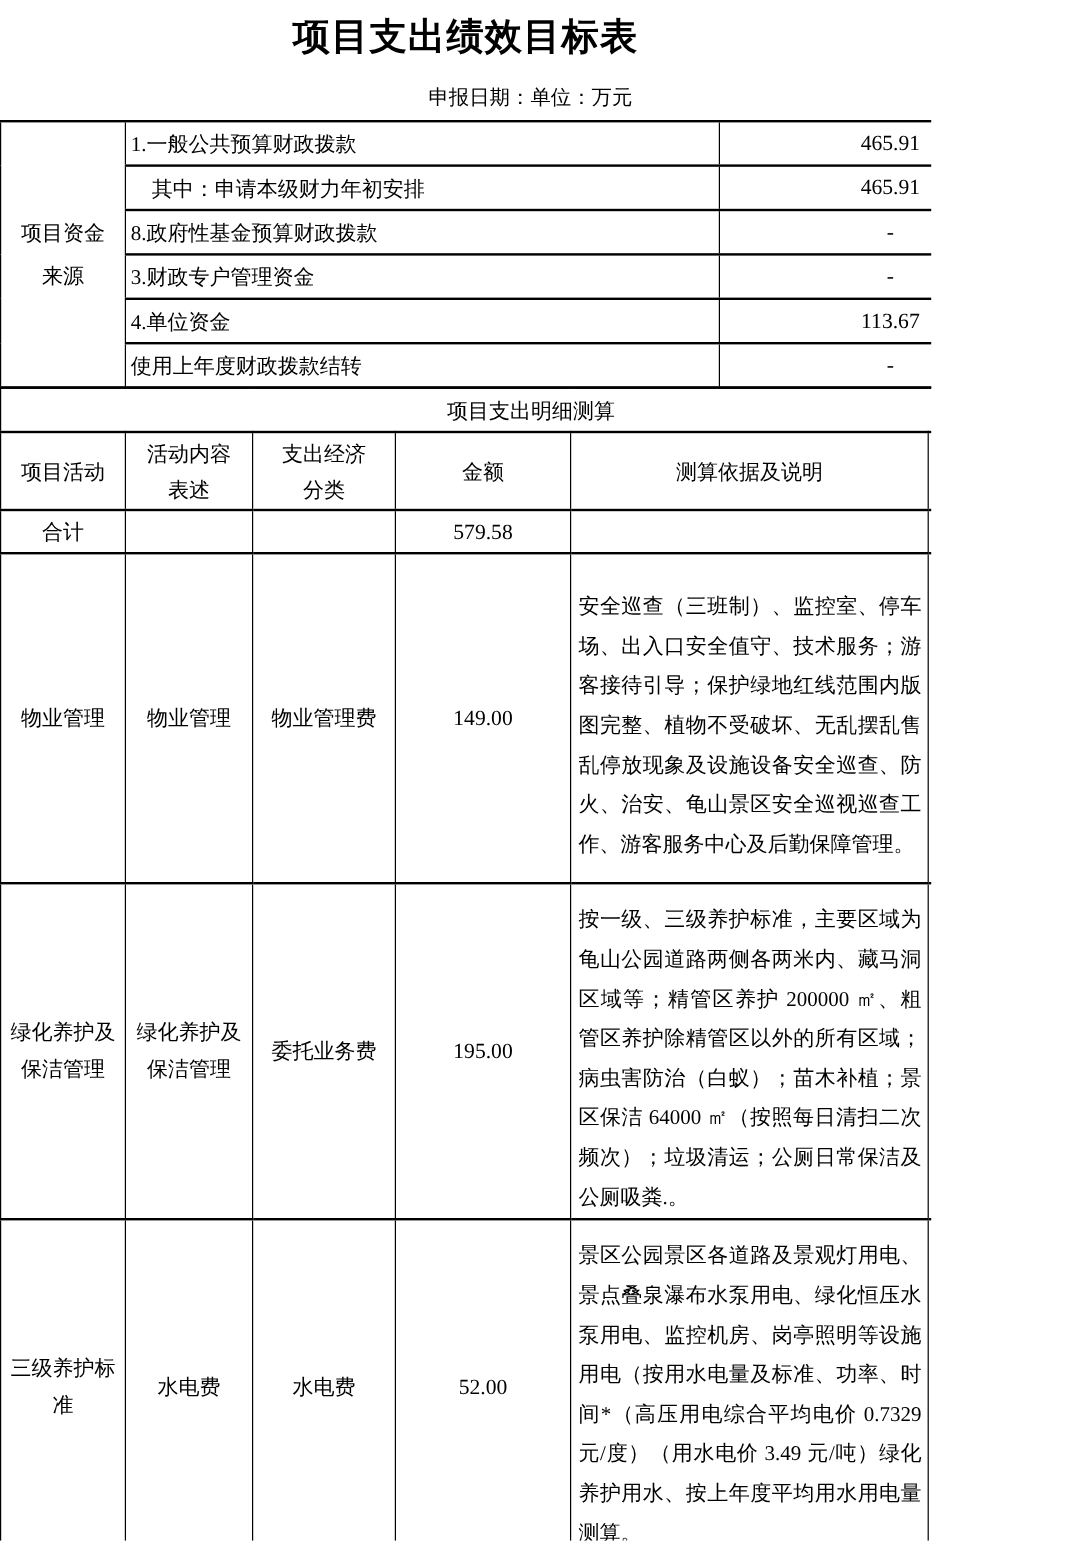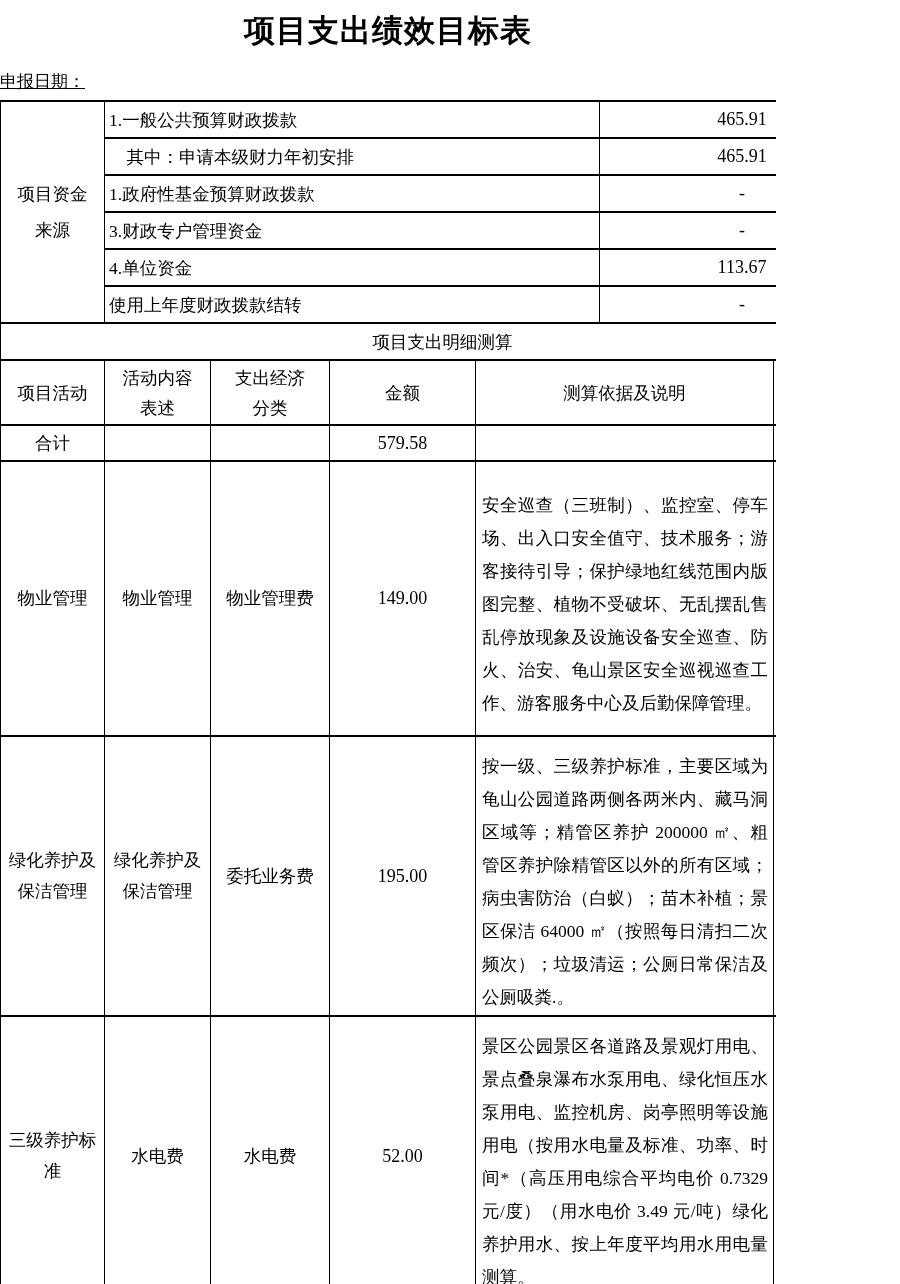--- a/index.html
+++ b/index.html
@@ -1,21 +1,21 @@
 <!DOCTYPE html>
 <html><head>
 <meta charset="utf-8">
 <style>
   html,body { margin:0; padding:0; background:#fff; color:#000;
     font-family:"Liberation Serif","DejaVu Serif",serif; }
   .page { width:776px; height:1284px; background:#fff; overflow:hidden; }
   .title { text-align:center; font-size:31px; font-weight:bold;
     letter-spacing:1px; margin:10px 0 18px 0; }
   .meta { width:884px; margin:0 auto 7px auto; display:flex;
-    justify-content:space-between; align-items:flex-end; font-size:17px;text-decoration:underline; }
+    justify-content:center; align-items:flex-end; font-size:17px; }
   table { border-collapse:collapse; table-layout:fixed; width:884px;
     margin:0 auto; }
   td,th { border:solid #000; border-width:2px 1px; overflow:hidden;
     vertical-align:middle; }
   .detail-table { margin-top:-2px; }
   
   .funding-table tr { height:37px; }
   .merge-label { text-align:center; white-space:pre-line; font-size:17.5px;
     line-height:36px; }
   .flabel { text-align:left; padding:0 2px 0 4px; font-size:17.5px; }
@@ -60,21 +60,21 @@
         <td class="merge-label" rowspan="6">项目资金
 来源</td>
         <td class="flabel">1.一般公共预算财政拨款</td>
         <td class="fvalue">465.91</td>
       </tr>
       <tr>
         <td class="flabel">　其中：申请本级财力年初安排</td>
         <td class="fvalue">465.91</td>
       </tr>
       <tr>
-        <td class="flabel">1.政府性基金预算财政拨款</td>
+        <td class="flabel">8.政府性基金预算财政拨款</td>
         <td class="fvalue">-</td>
       </tr>
       <tr>
         <td class="flabel">3.财政专户管理资金</td>
         <td class="fvalue">-</td>
       </tr>
       <tr>
         <td class="flabel">4.单位资金</td>
         <td class="fvalue">113.67</td>
       </tr>

